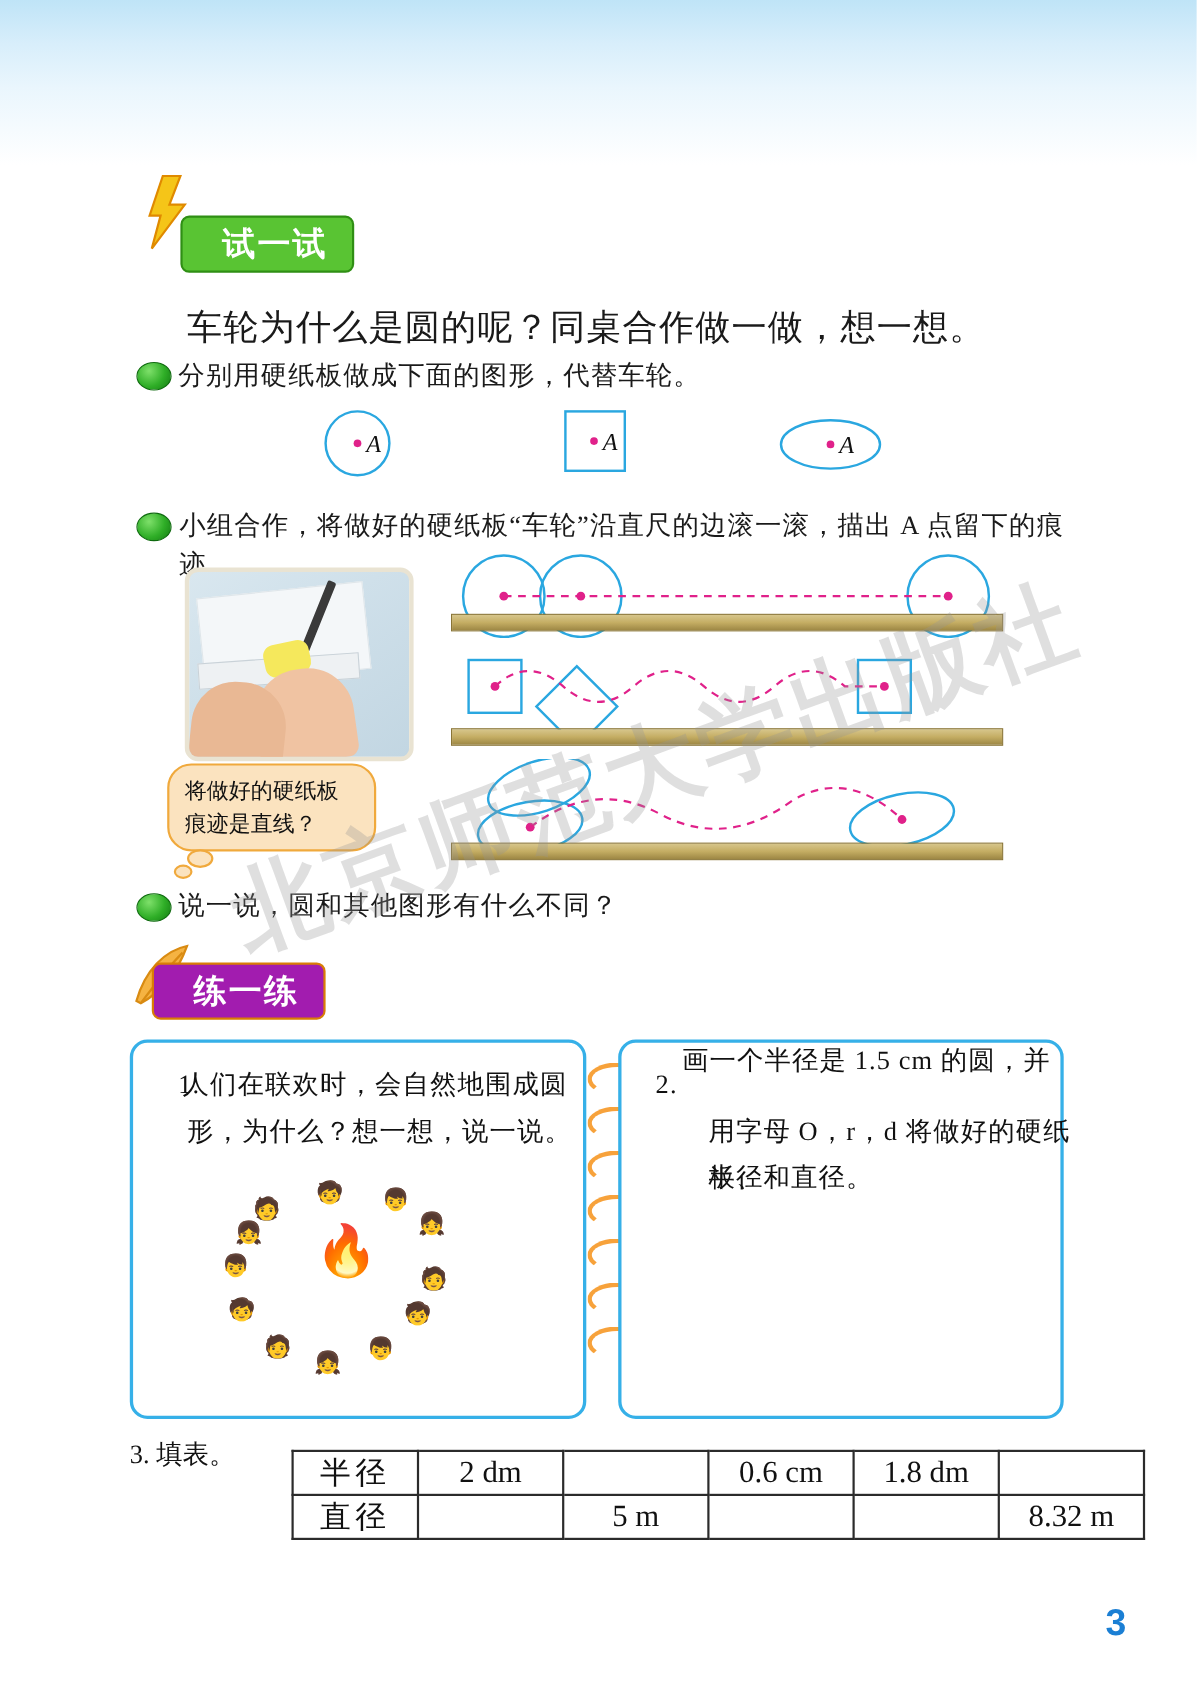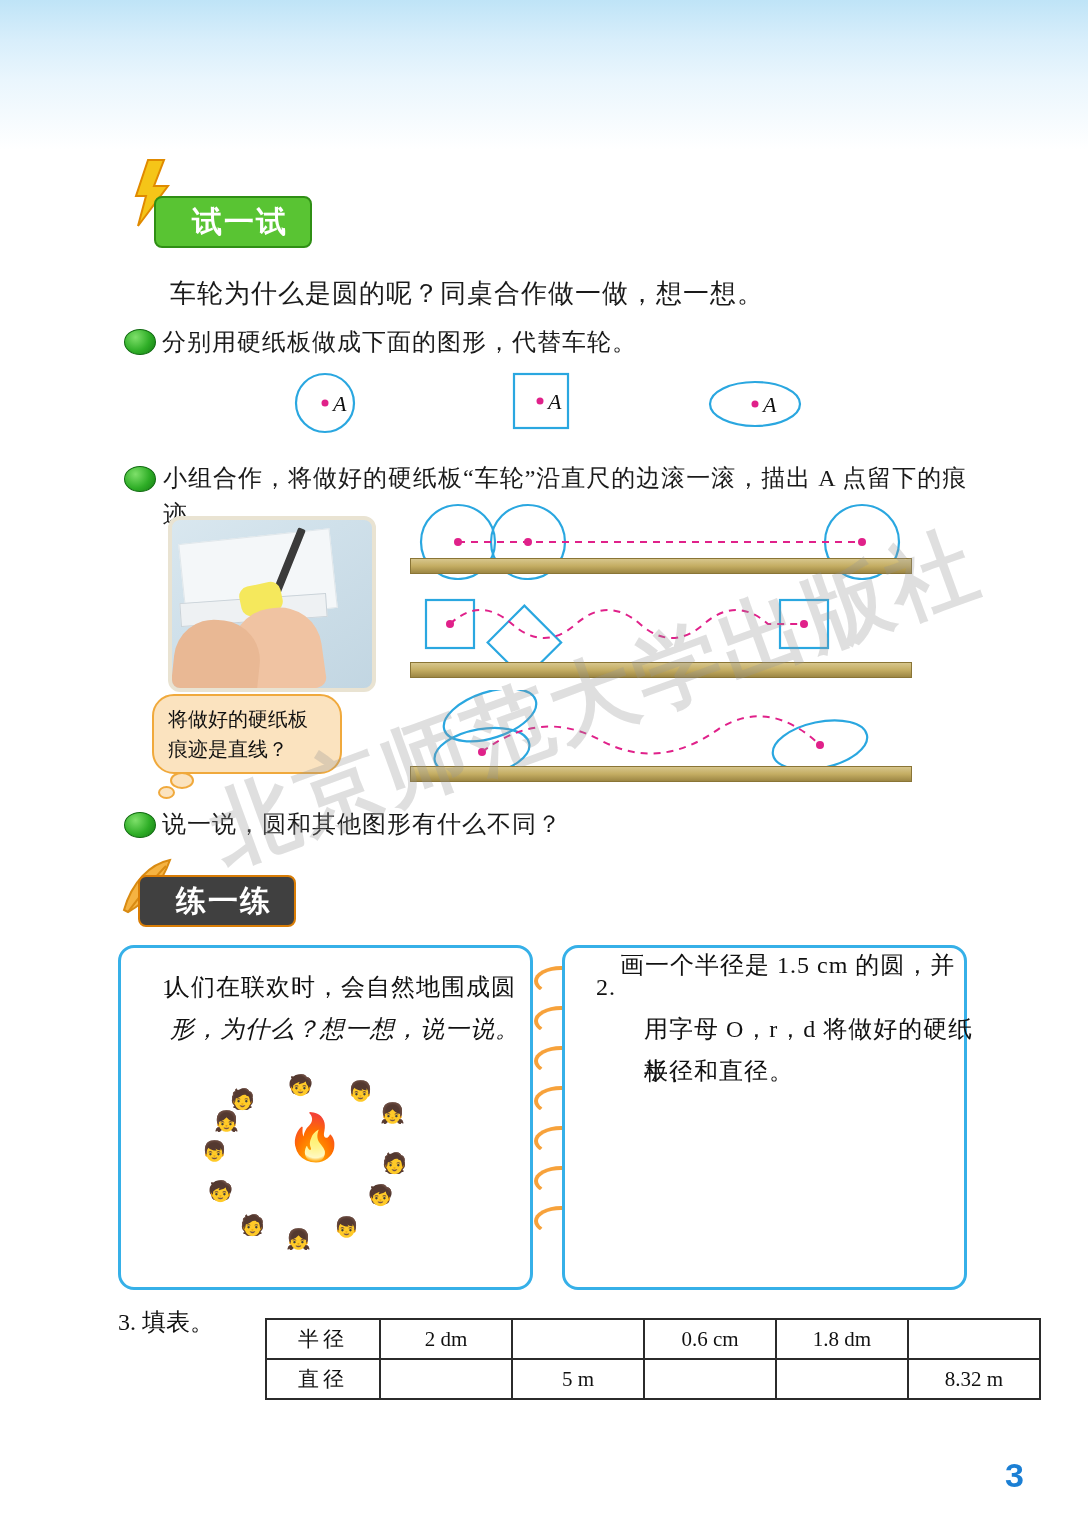--- a/index.html
+++ b/index.html
@@ -51,44 +51,44 @@
     display: flex;
     align-items: center;
     padding: 0 22px 0 36px;
     color: #ffffff;
     font-size: 30px;
     font-weight: bold;
     letter-spacing: 2px;
     font-family: "Liberation Sans", sans-serif;
   }
   .banner-try {
-    left: 154px;
+    left: 164px;
     top: 196px;
     background: #59c433;
     border: 2px solid #2f8f14;
     text-align: right;
   }
   .banner-practice {
     left: 138px;
     top: 875px;
-    background: #404040;
+    background: #a21caf;
     border: 2px solid #d97d06;
   }
   .banner-icon {
     position: absolute;
     width: 44px;
     height: 70px;
   }
 
   
   .intro-text {
     position: absolute;
     left: 170px;
     top: 276px;
-    font-size: 26px;
+    font-size: 32px;
     color: #1a1a1a;
     letter-spacing: 1px;
   }
   .bullet-row {
     position: absolute;
     font-size: 24px;
     color: #1a1a1a;
     letter-spacing: 1px;
     line-height: 36px;
   }
@@ -220,21 +220,21 @@
     line-height: 60px;
     text-align:center;
   }
 
   
   .tbl {
     position: absolute;
     left: 265px;
     top: 1318px;
     border-collapse: collapse;
-    font-size: 21px;
+    font-size: 28px;
   }
   .tbl td {
     border: 2px solid #2b2b2b;
     height: 38px;
     text-align: center;
     padding: 0 10px;
     color: #111;
     font-family: "Liberation Serif", serif;
   }
   .tbl td.hdr { width: 92px; letter-spacing: 4px; }
@@ -355,21 +355,21 @@
     <path d="M6 54 C14 26 32 8 52 4 C44 26 32 44 10 56 Z" fill="#f5b342" stroke="#d98b12" stroke-width="2"></path>
     <path d="M10 56 C22 40 34 24 48 10" fill="none" stroke="#d98b12" stroke-width="2"></path>
   </svg>
   <div class="banner banner-practice">
     <span>练一练</span>
   </div>
 
   <div class="pbox" style="left:118px; top:945px; width:415px; height:345px;"></div>
   <div class="pbox-text" style="left:122px; top:966px; width:60px; text-align:right;">1.</div>
   <div class="pbox-text" style="left:146px; top:966px; width:380px;margin-left:20px;">人们在联欢时，会自然地围成圆</div>
-  <div class="pbox-text" style="left:170px; top:1008px; width:360px;font-style:italic;">形，为什么？想一想，说一说。</div>
+  <div class="pbox-text" style="left:170px; top:1008px; width:360px;">形，为什么？想一想，说一说。</div>
 
   <div class="fire">🔥</div>
   <div class="kid" style="left:230px; top:1086px;">🧑</div>
   <div class="kid" style="left:288px; top:1072px;">🧒</div>
   <div class="kid" style="left:348px; top:1078px;">👦</div>
   <div class="kid" style="left:380px; top:1100px;">👧</div>
   <div class="kid" style="left:382px; top:1150px;">🧑</div>
   <div class="kid" style="left:368px; top:1182px;">🧒</div>
   <div class="kid" style="left:334px; top:1214px;">👦</div>
   <div class="kid" style="left:286px; top:1226px;">👧</div>

